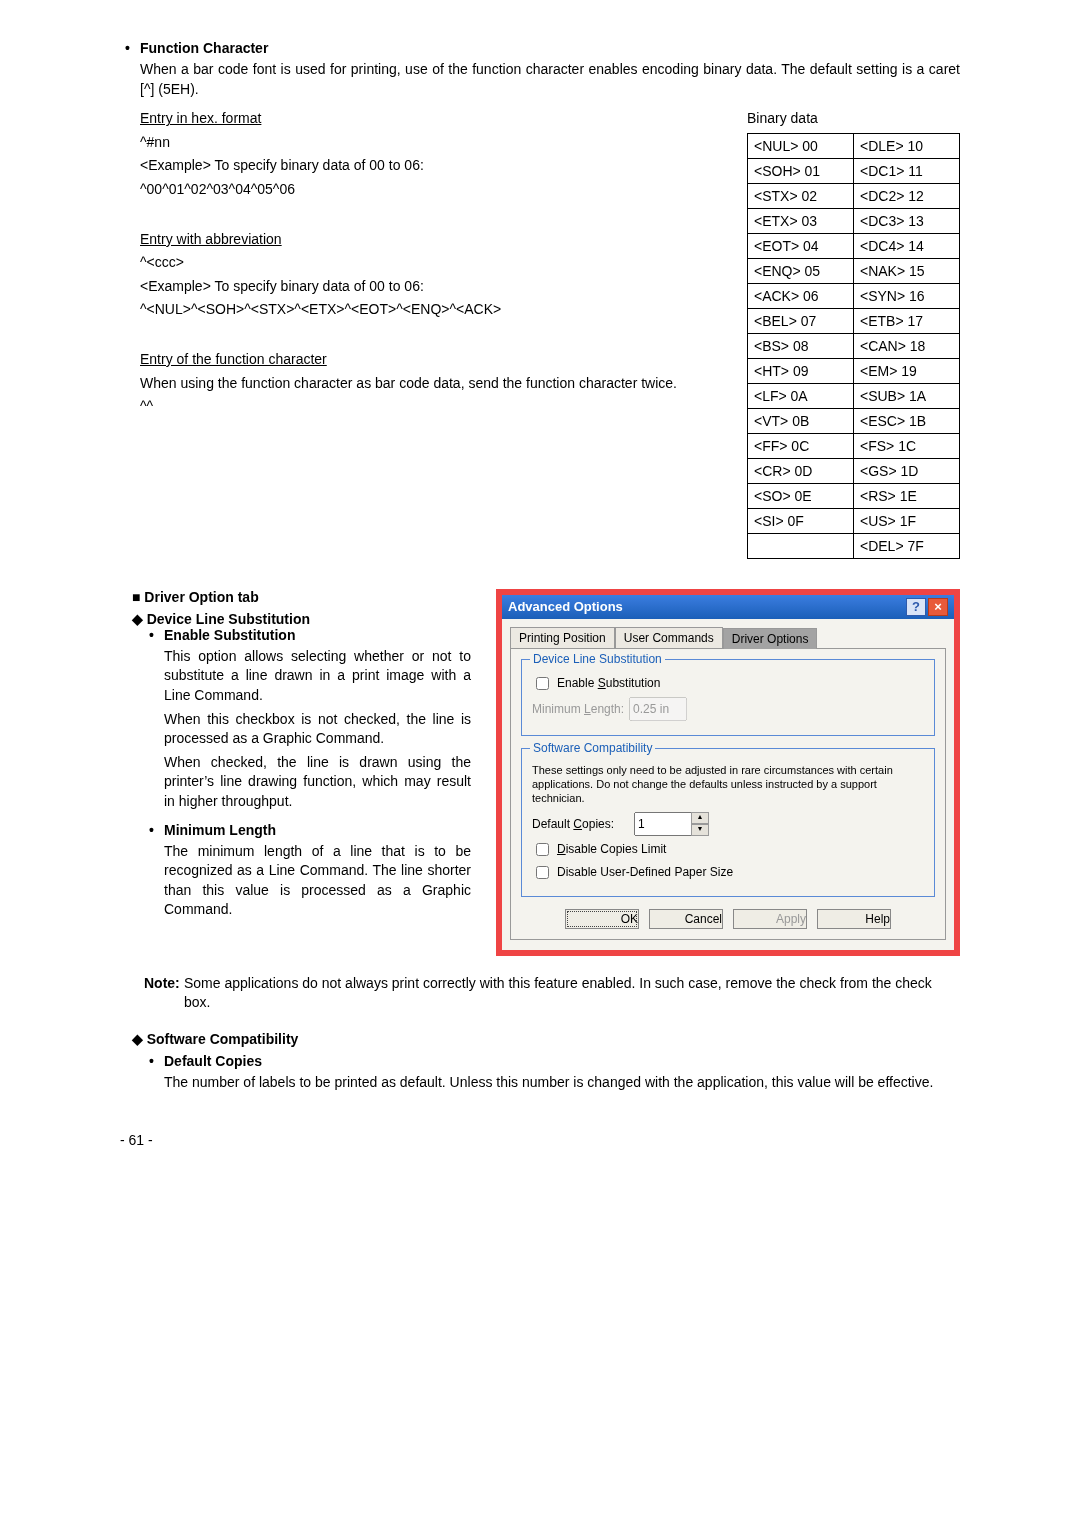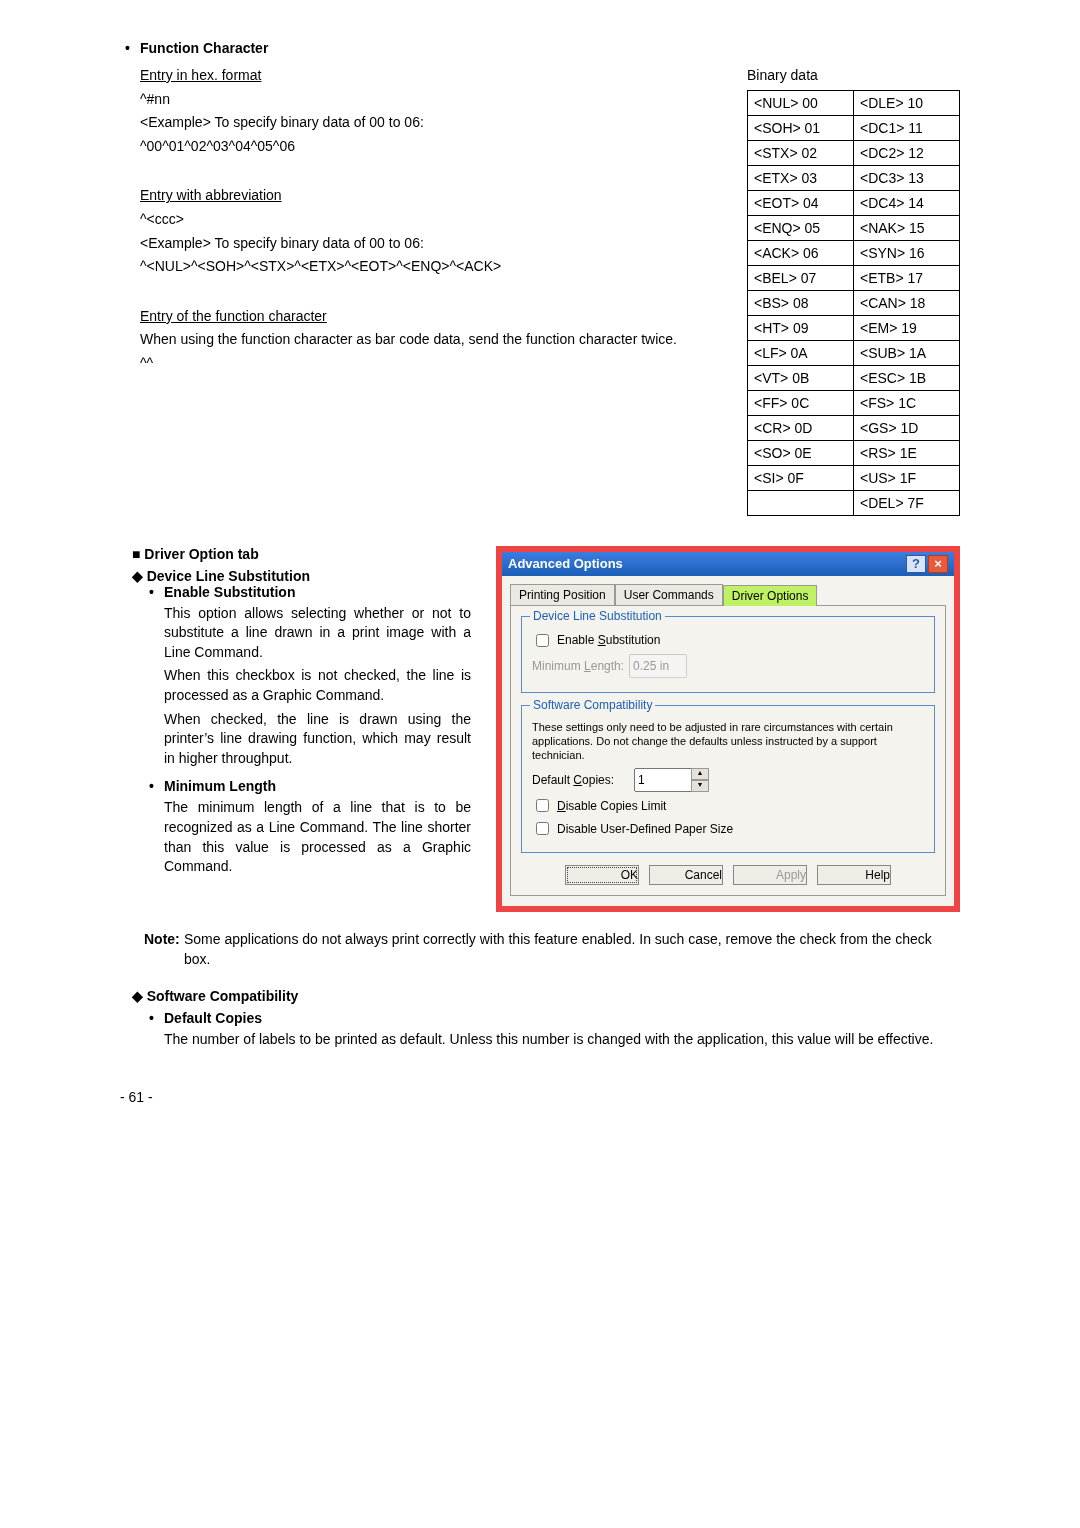--- a/index.html
+++ b/index.html
@@ -111,21 +111,21 @@
     margin-bottom: 0;
   }
   .tab {
     padding: 3px 8px;
     border: 1px solid #999;
     border-bottom: none;
     background: #ece9e2;
     position: relative;
   }
   .tab.active {
-    background: #bef264;
+    background: #a3a3a3;
     z-index: 2;
     top: 1px;
   }
   .tabpane {
     border: 1px solid #999;
     padding: 10px;
     background: #f4f3ee;
   }
   .groupbox {
     border: 1px solid #5a8ad6;
@@ -216,20 +216,21 @@
   .mt30 { margin-top: 30px; }
   .ulabel { text-decoration: underline; }
 </style>
 </head>
 <body>
 
 <div class="page">
 
   <div class="hang-bullet">
     <div class="section-title">Function Character</div>
+    <div class="para just">When a bar code font is used for printing, use of the function character enables encoding binary data.  The default setting is a caret [^] (5EH).</div>
 
     <div class="two-col mt6">
       <div class="left-col">
         <div class="para underline">Entry in hex. format</div>
         <div class="para">^#nn</div>
         <div class="para">&lt;Example&gt; To specify binary data of 00 to 06:</div>
         <div class="para">^00^01^02^03^04^05^06</div>
 
         <div class="para underline mt30">Entry with abbreviation</div>
         <div class="para">^&lt;ccc&gt;</div>

